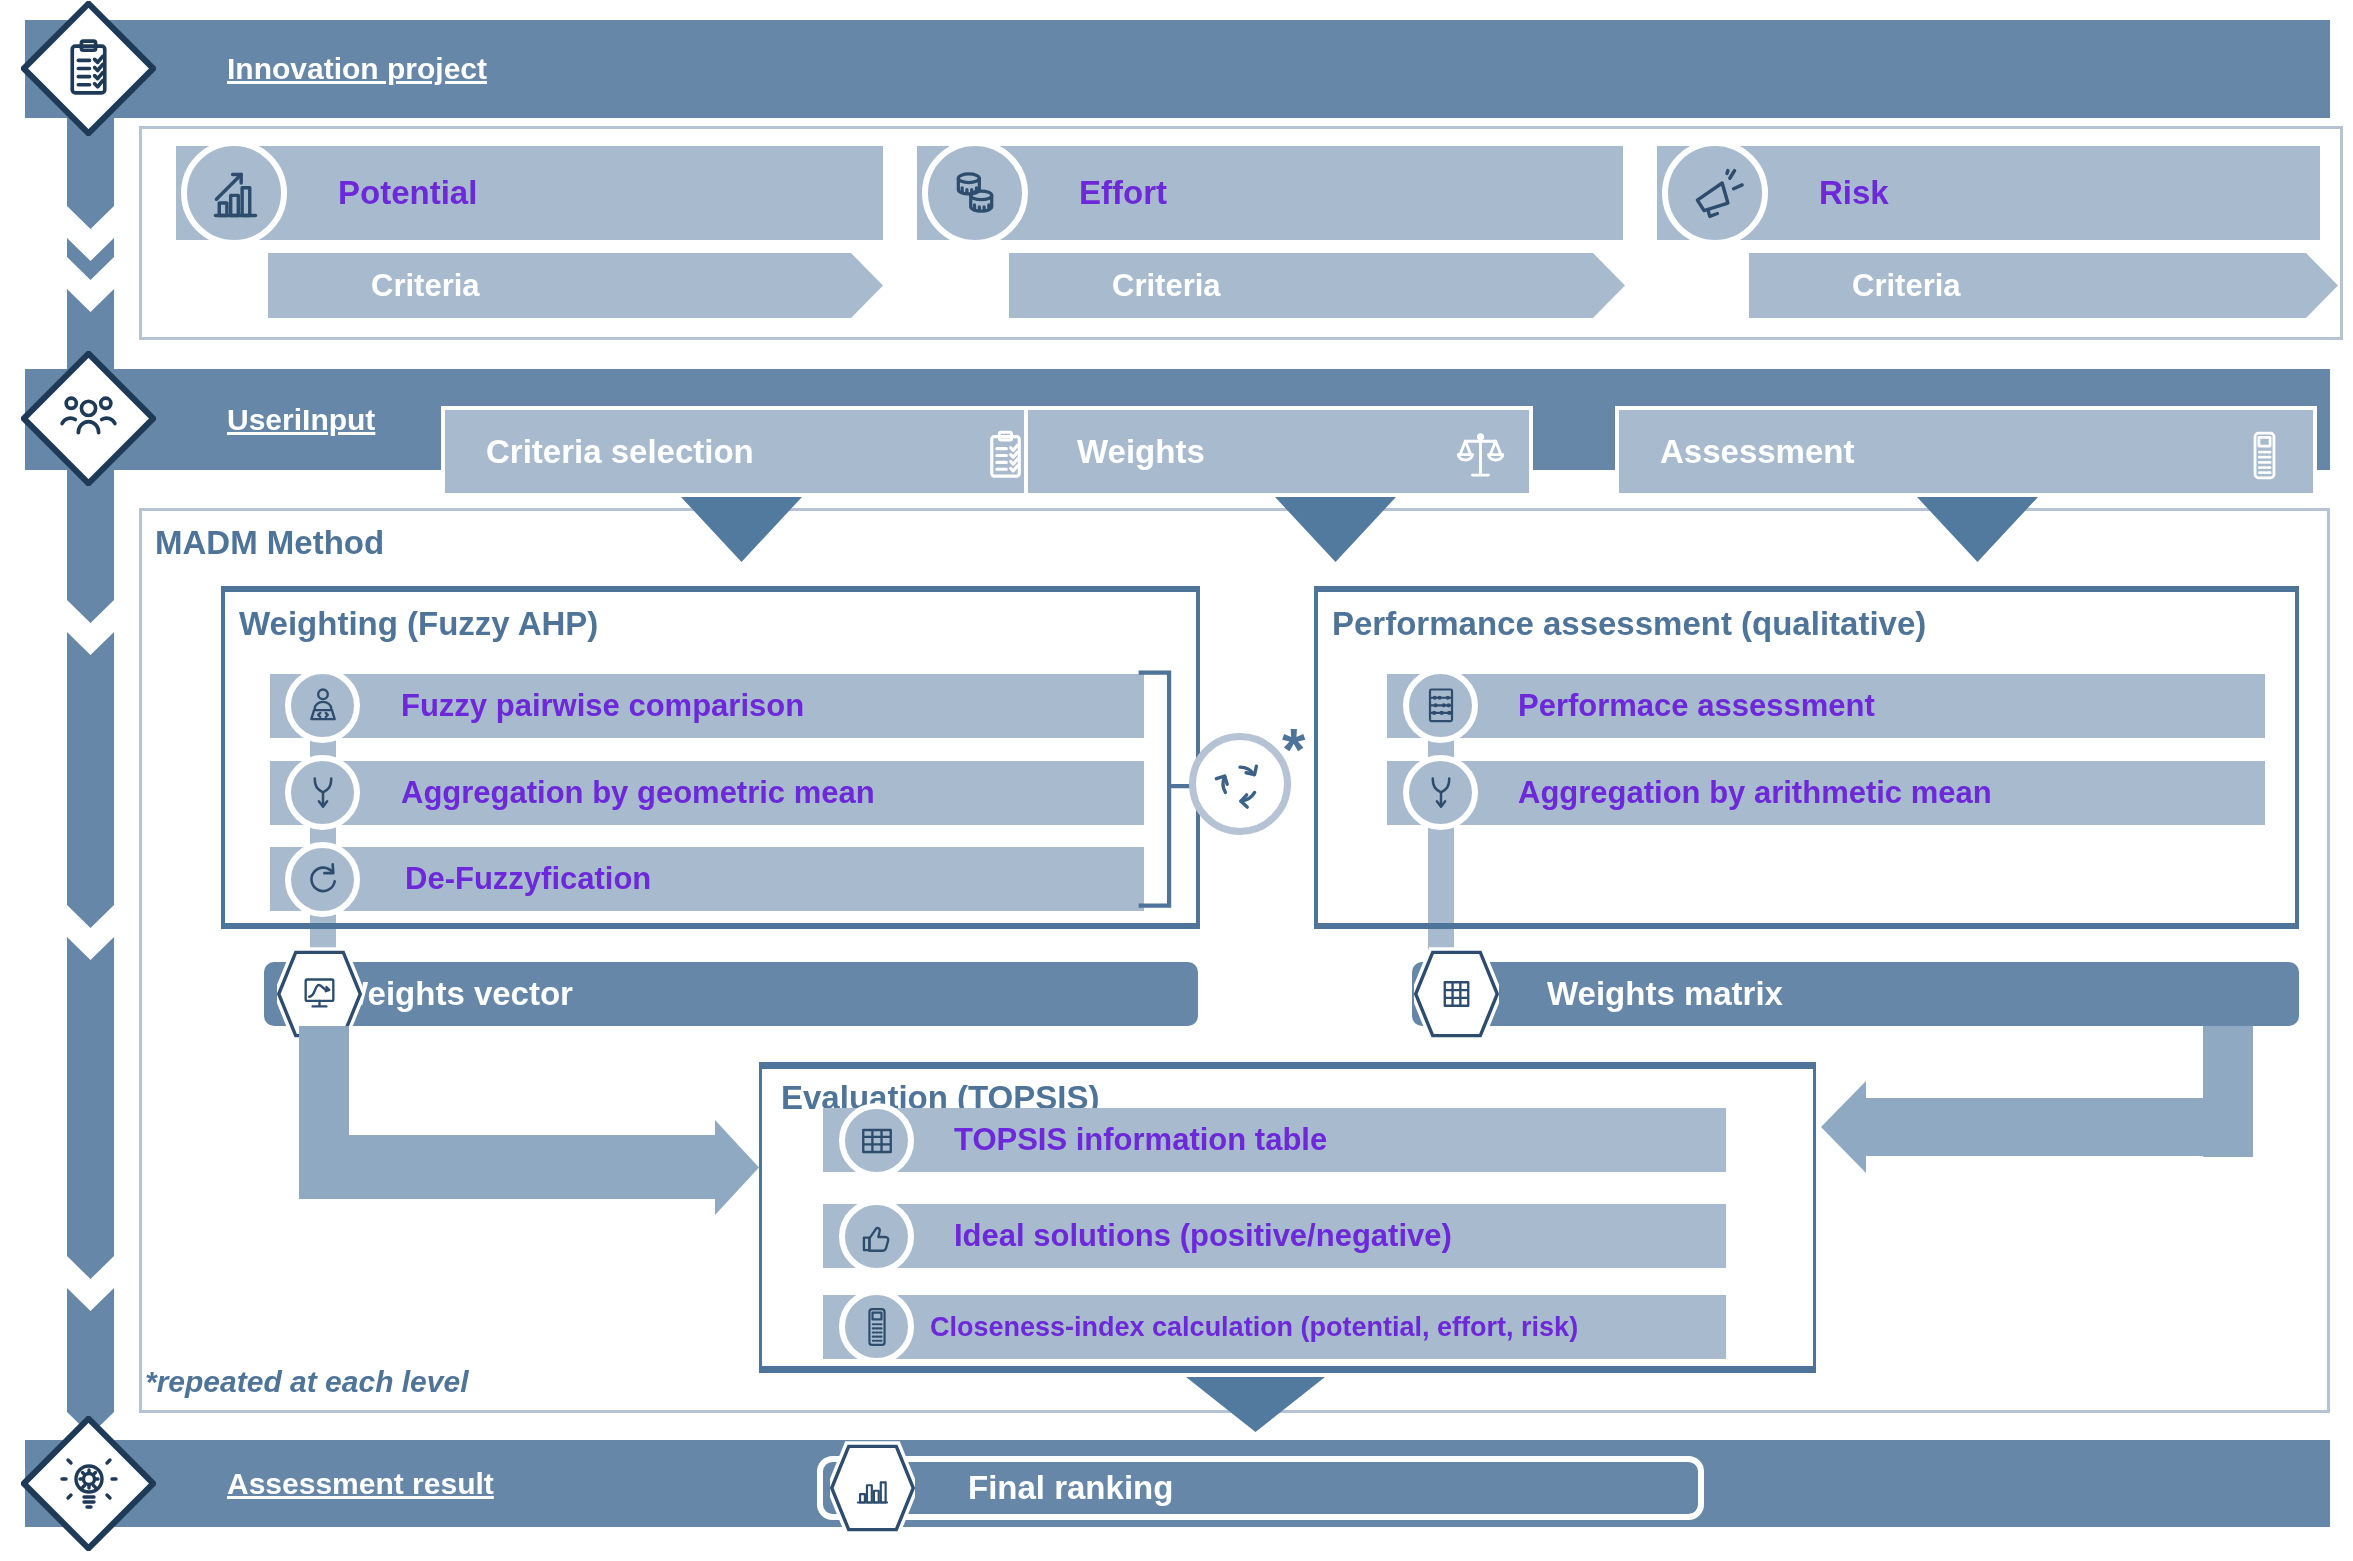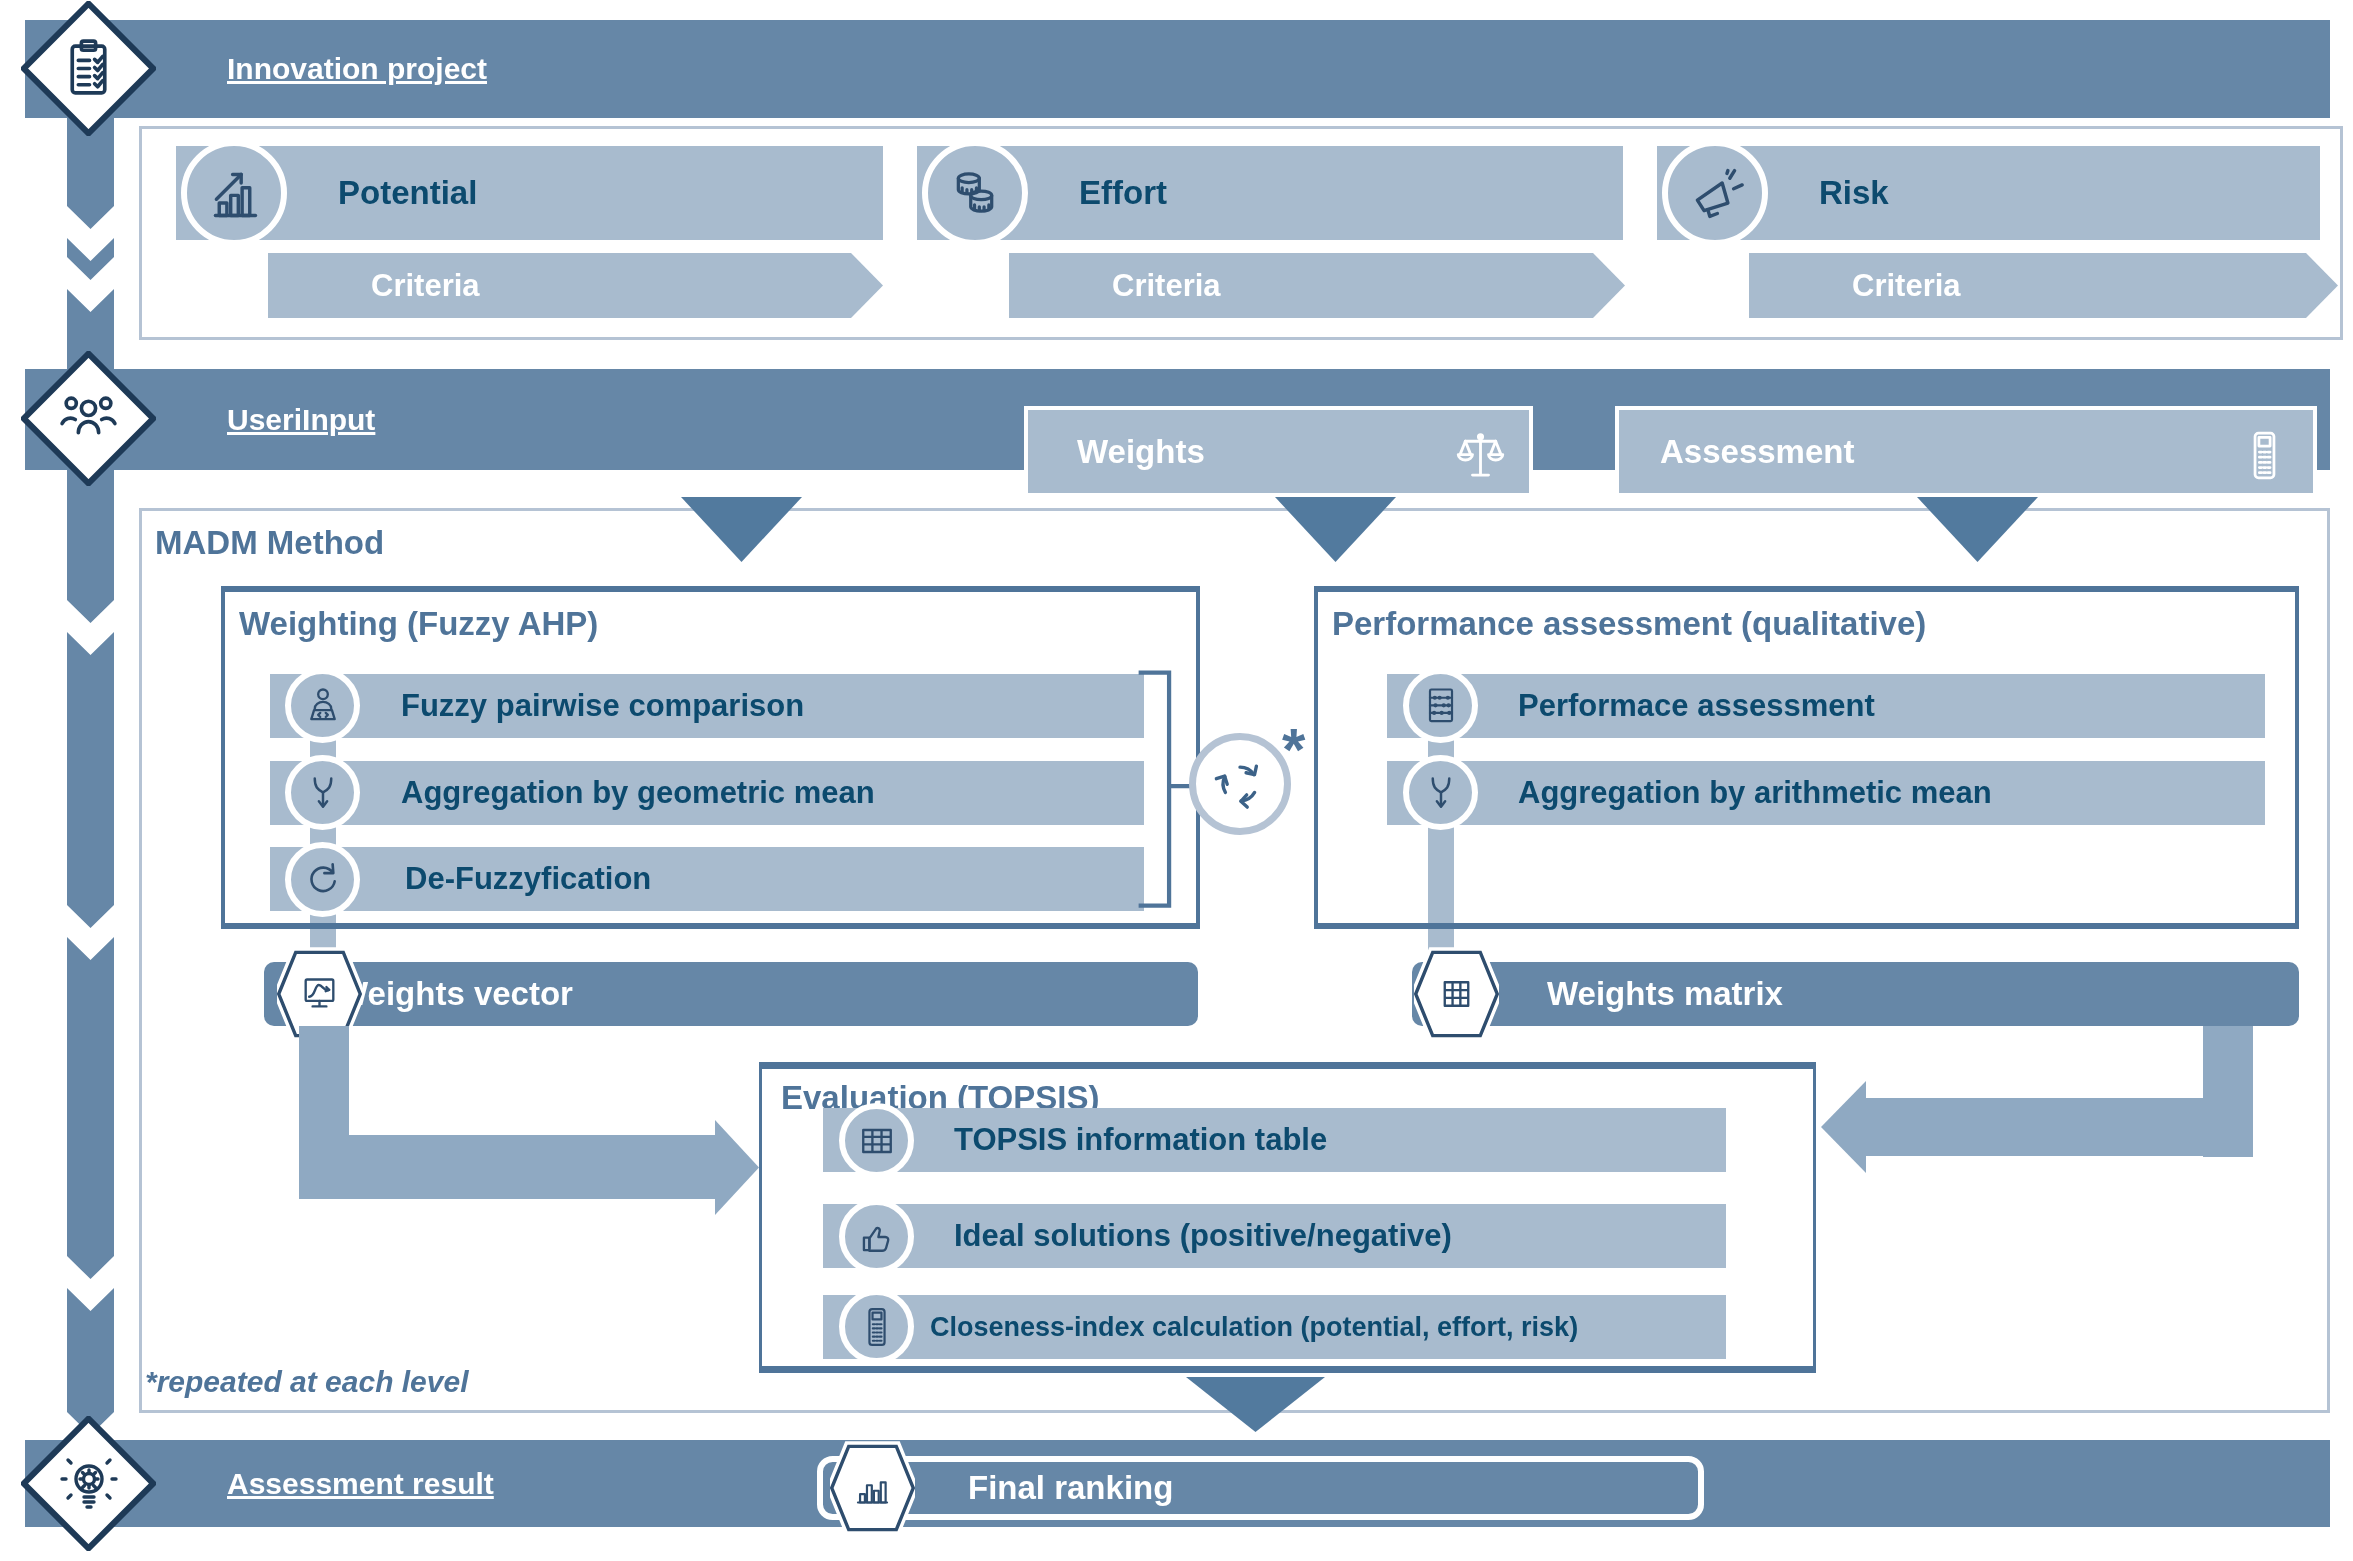--- a/index.html
+++ b/index.html
@@ -1,21 +1,21 @@
 <!DOCTYPE html>
 <html style="font-size:11.4px"><head>
 <meta charset="utf-8">
 <style>
   html,body{margin:0;padding:0;background:#fff;}
   .page{position:relative;width:2354px;height:1562px;background:#fff;overflow:hidden;
         font-family:"Liberation Sans", sans-serif;font-weight:bold;}
   .abs{position:absolute;box-sizing:border-box;}
   .bar-dark{background:#6687a7;}
   .bar-text{color:#fff;font-size:30px;display:flex;align-items:center;text-decoration:underline;}
-  .lightbar{background:#a8bbce;color:#0c4a6e;font-size:31px;display:flex;align-items:center;}
+  .lightbar{background:#a8bbce;color:#6d28d9;font-size:31px;display:flex;align-items:center;}
   .topbox{background:#a8bbce;border:4.3px solid #fff;color:#fff;font-size:33px;display:flex;align-items:center;}
   .critbar{background:#a8bbce;color:#fff;font-size:31px;display:flex;align-items:center;
            clip-path:polygon(0 0, calc(100% - 32px) 0, 100% 50%, calc(100% - 32px) 100%, 0 100%);}
   .vstrip{background:#6687a7;}
   .chev{background:#fff;clip-path:polygon(0 0,50% 42%,100% 0,100% 58%,50% 100%,0 58%);}
   .tri{background:#527a9e;clip-path:polygon(0 0,100% 0,50% 100%);}
   .tri-r{background:#8fa9c2;clip-path:polygon(0 0,100% 50%,0 100%);}
   .tri-l{background:#8fa9c2;clip-path:polygon(100% 0,0 50%,100% 100%);}
   .conn{background:#8fa9c2;}
   .frame-light{border:3.5px solid #b5c3d4;background:#fff;}
@@ -255,20 +255,28 @@
       </svg>
   </div>
   <div class="abs critbar" style="left:1749px;top:253px;width:589px;height:65px;padding-left:103px;">
     <span>Criteria</span>
   </div>
 
   <div class="abs bar-dark bar-text" style="left:25px;top:369px;width:2305px;height:101px;padding-left:202px;">
     <span>UseriInput</span>
   </div>
 
+  <div class="abs topbox" style="left:441px;top:406px;width:617px;height:91px;padding-left:41px;">
+    <span>Criteria selection</span>
+    <span class="abs iconwrap" style="right:20px;top:17px;width:57px;height:57px;color:#fff;">
+      <svg class="ic" width="55" height="55" viewBox="0 0 78 78">
+          <use href="#s-clipboard"></use>
+        </svg>
+    </span>
+  </div>
   <div class="abs topbox" style="left:1024px;top:406px;width:509px;height:91px;padding-left:49px;">
     <span>Weights</span>
     <span class="abs iconwrap" style="right:20px;top:17px;width:57px;height:57px;color:#fff;">
       <svg class="ic" width="57" height="57" viewBox="0 0 80 80">
           <use href="#s-balance"></use>
         </svg>
     </span>
   </div>
   <div class="abs topbox" style="left:1615px;top:406px;width:702px;height:91px;padding-left:41px;">
     <span>Assessment</span>

